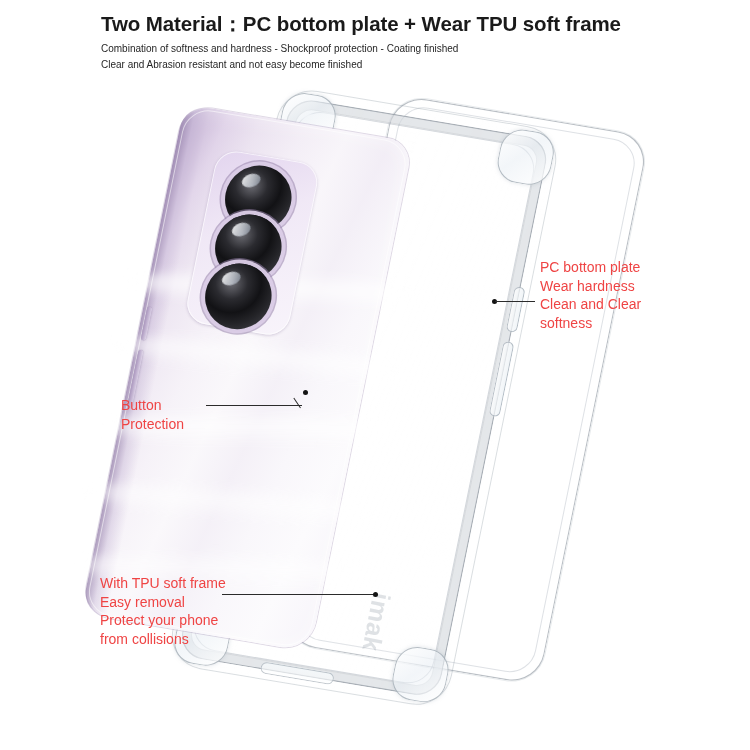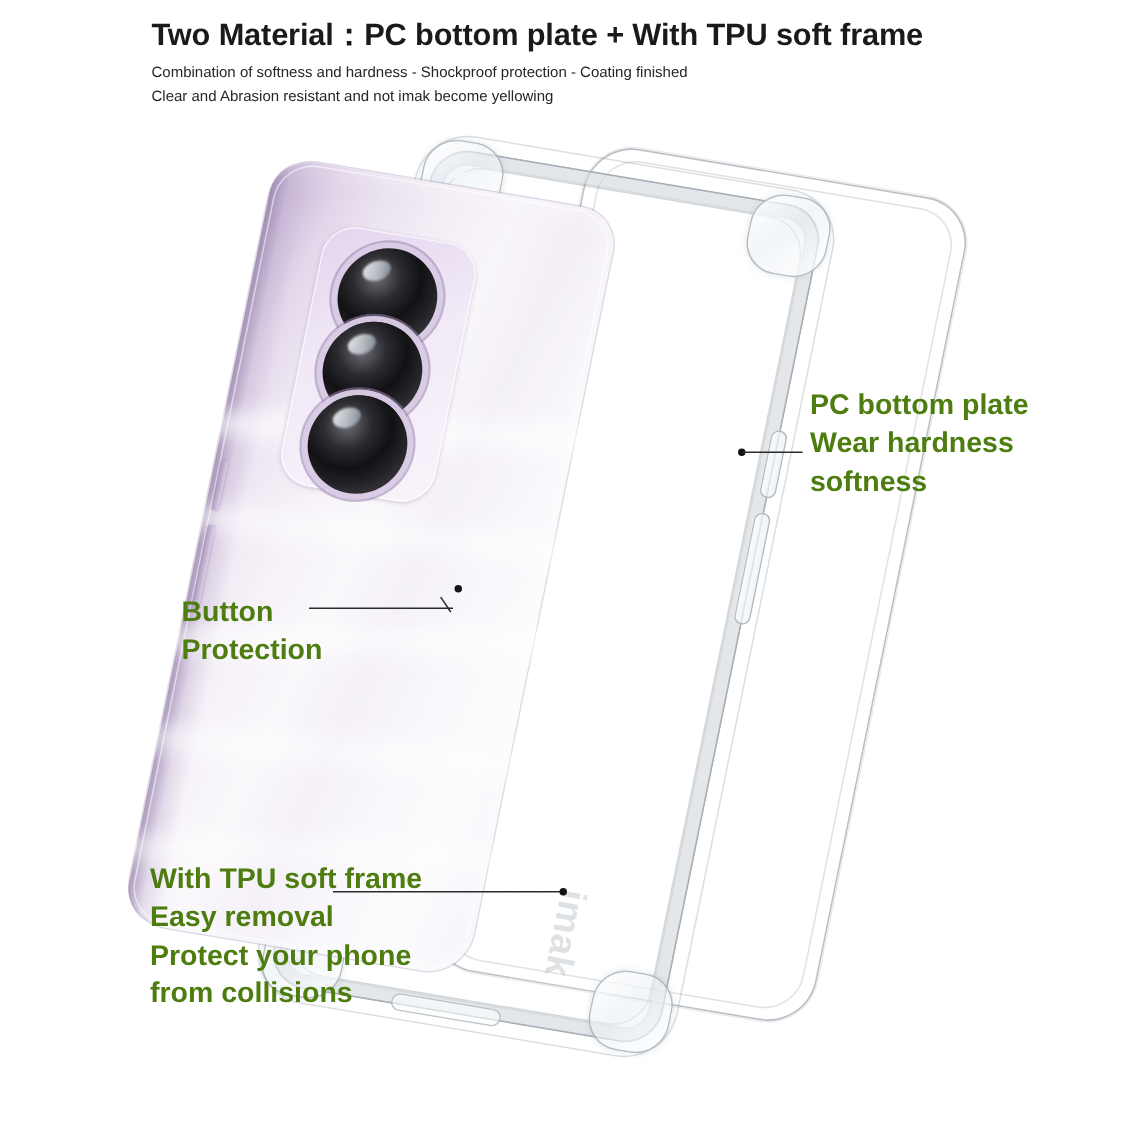--- a/index.html
+++ b/index.html
@@ -39,23 +39,23 @@
     font-weight: normal;
     color: #262626;
     line-height: 1.62;
     white-space: nowrap;
   }
   .subs { margin-top: 4px; }
 
   
   .callout {
     position: absolute;
-    font-size: 19px;
-    font-weight: bold;
-    color: #4d7c0f;
+    font-size: 14px;
+    font-weight: normal;
+    color: #ef4444;
     line-height: 1.33;
     white-space: nowrap;
   }
   .callout-right { left: 540px; top: 258px; }
   .callout-button { left: 121px; top: 396px; }
   .callout-tpu { left: 100px; top: 574px; }
 
   
   .leader {
     position: absolute;
@@ -354,24 +354,24 @@
     transform-origin: left top;
     user-select: none;
   }
 </style>
 </head>
 <body>
 
 <div id="page">
 
   <div class="header">
-    <div class="title">Two Material：PC bottom plate + With TPU soft frame</div>
+    <div class="title">Two Material：PC bottom plate + Wear TPU soft frame</div>
     <div class="subs">
       <div class="subtitle">Combination of softness and hardness - Shockproof protection - Coating finished</div>
-      <div class="subtitle">Clear and Abrasion resistant and not imak become yellowing</div>
+      <div class="subtitle">Clear and Abrasion resistant and not easy become finished</div>
     </div>
   </div>
 
   <div class="stage">
 
     <div class="pc">
       <div class="edge"></div>
       <div class="hl"></div>
     </div>
 
@@ -414,20 +414,21 @@
   <div class="leader leader-button"></div>
   <div class="leader-button-diag"></div>
   <div class="leader-dot dot-button"></div>
 
   <div class="leader leader-tpu"></div>
   <div class="leader-dot dot-tpu"></div>
 
   <div class="callout callout-right">
     <div>PC bottom plate</div>
     <div>Wear hardness</div>
+    <div>Clean and Clear</div>
     <div>softness</div>
   </div>
 
   <div class="callout callout-button">
     <div>Button</div>
     <div>Protection</div>
   </div>
 
   <div class="callout callout-tpu">
     <div>With TPU soft frame</div>

